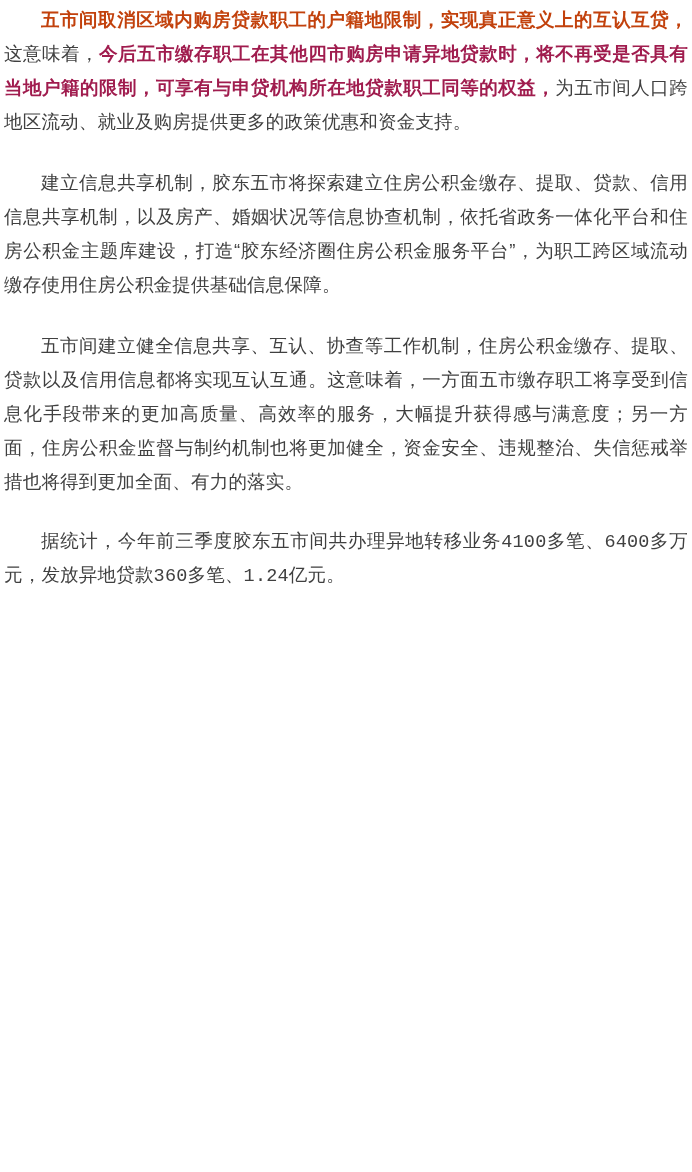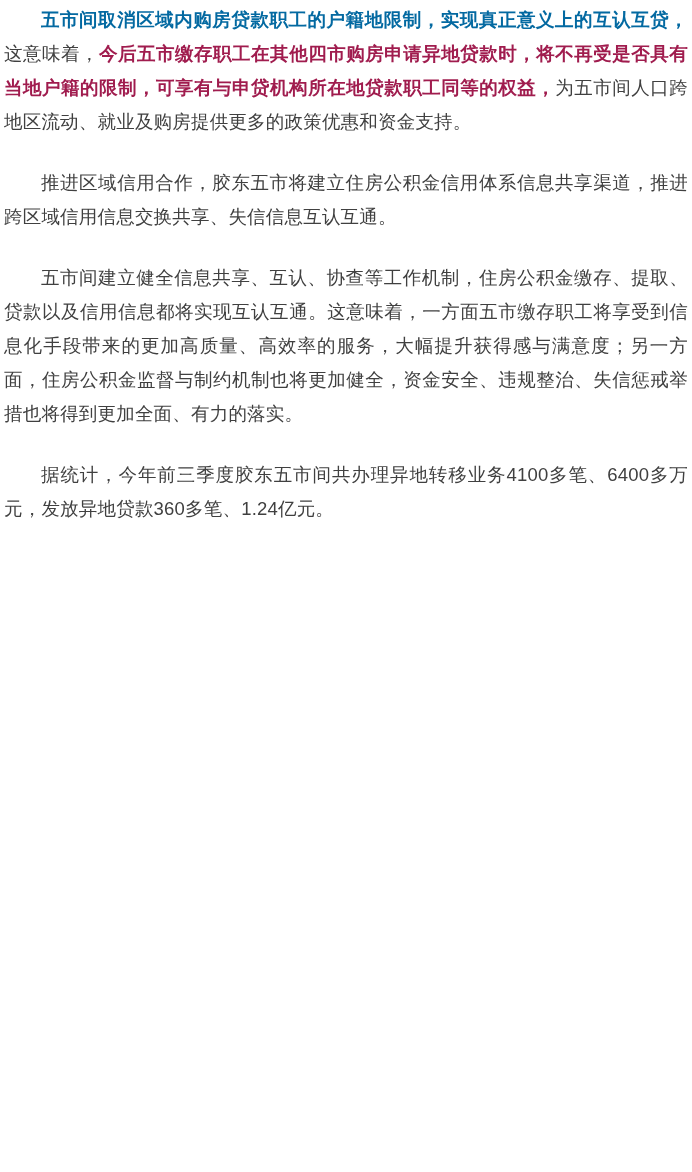--- a/index.html
+++ b/index.html
@@ -17,40 +17,41 @@
     color: #404040;
     text-align: justify;
     letter-spacing: 0.2px;
   }
   .para {
     margin: 0 0 27px 0;
     text-indent: 2em;
   }
   .para:last-child {
     margin-bottom: 0;
+    font-family: Liberation Mono, monospace;
   }
   .em {
     font-weight: 700;
   }
   .em-blue {
-    color: #0369a1;
+    color: #c2410c;
   }
   .em-red {
     color: #a01c4e;
   }
 </style>
 </head>
 <body>
 
 <main class="article">
   <p class="para"><span class="em em-blue">五市间取消区域内购房贷款职工的户籍地限制，实现真正意义上的互认互贷，</span><span>这意味着，</span><span class="em em-red">今后五市缴存职工在其他四市购房申请异地贷款时，将不再受是否具有当地户籍的限制，可享有与申贷机构所在地贷款职工同等的权益，</span><span>为五市间人口跨地区流动、就业及购房提供更多的政策优惠和资金支持。</span></p>
 
 
+  <p class="para"><span>建立信息共享机制，胶东五市将探索建立住房公积金缴存、提取、贷款、信用信息共享机制，以及房产、婚姻状况等信息协查机制，依托省政务一体化平台和住房公积金主题库建设，打造“胶东经济圈住房公积金服务平台”，为职工跨区域流动缴存使用住房公积金提供基础信息保障。</span></p>
 
 
 
 
-  <p class="para"><span>推进区域信用合作，胶东五市将建立住房公积金信用体系信息共享渠道，推进跨区域信用信息交换共享、失信信息互认互通。</span></p>
 
   <p class="para"><span>五市间建立健全信息共享、互认、协查等工作机制，住房公积金缴存、提取、贷款以及信用信息都将实现互认互通。这意味着，一方面五市缴存职工将享受到信息化手段带来的更加高质量、高效率的服务，大幅提升获得感与满意度；另一方面，住房公积金监督与制约机制也将更加健全，资金安全、违规整治、失信惩戒举措也将得到更加全面、有力的落实。</span></p>
 
   <p class="para"><span>据统计，今年前三季度胶东五市间共办理异地转移业务4100多笔、6400多万元，发放异地贷款360多笔、1.24亿元。</span></p>
 </main>
 
 </body></html>

